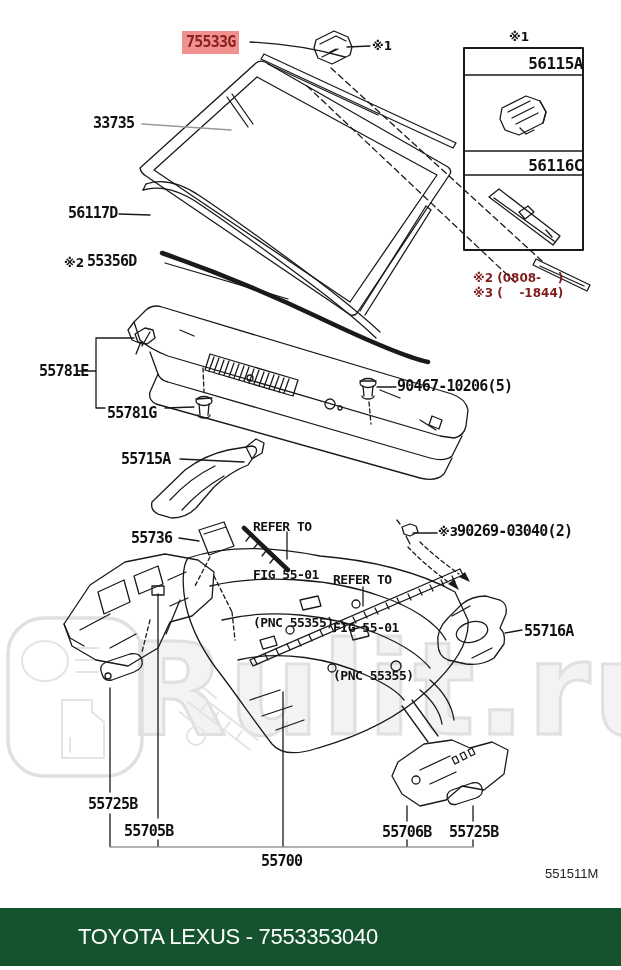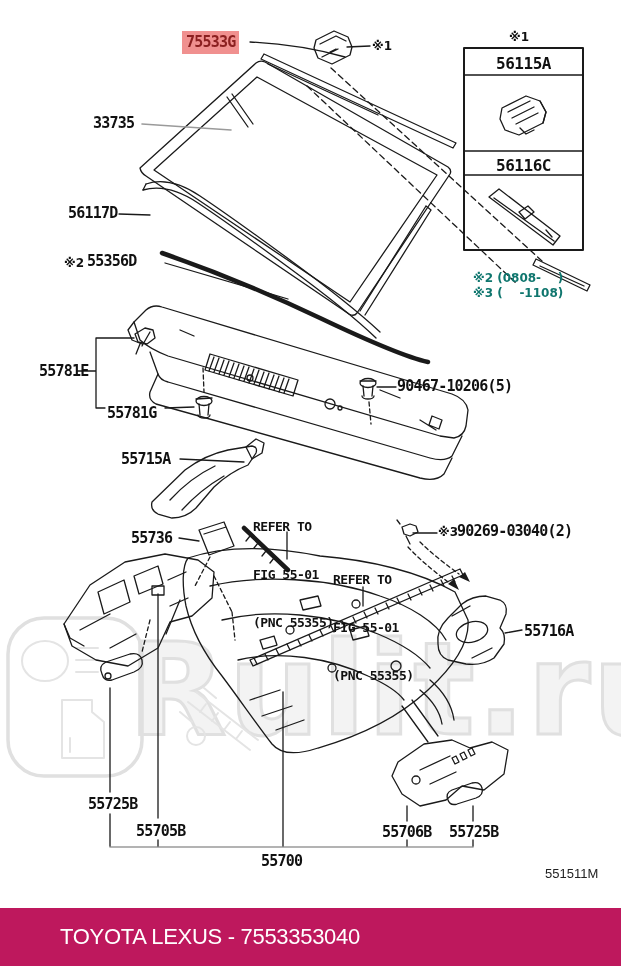--- a/index.html
+++ b/index.html
@@ -19,30 +19,30 @@
   #art .gray{stroke:#9a9a9a;stroke-width:1.6;}
   #art .dash{stroke-dasharray:6 4;}
   #art .dash2{stroke-dasharray:4 3;}
   #art .fillb{fill:#1a1a1a;stroke:none;}
   #art .wmshape{stroke:#e0e0e0;stroke-width:3.5;}
   #art .wmthin{stroke:#e4e4e4;stroke-width:2;}
   
   .plbl{position:absolute;z-index:3;font:700 15px "DejaVu Sans Mono",monospace;
         color:#111;letter-spacing:-0.8px;white-space:pre;}
   .mark{position:absolute;z-index:3;font:700 12px "DejaVu Sans",sans-serif;color:#111;white-space:pre;}
-  .note{position:absolute;z-index:3;font:700 12px "DejaVu Sans",sans-serif;color:#0f766e;white-space:pre;}
+  .note{position:absolute;z-index:3;font:700 12px "DejaVu Sans",sans-serif;color:#7f1d1d;white-space:pre;}
   .hl{background:#f0908f;color:#8b2020;padding:2px 4px 3px 4px;}
-  .hdr{position:absolute;z-index:3;left:464px;width:119px;text-align:center;
+  .hdr{position:absolute;z-index:3;left:464px;width:119px;text-align:right;
        font:700 16px "DejaVu Sans Mono",monospace;color:#111;letter-spacing:-0.5px;}
   .refer{position:absolute;z-index:3;font:700 13px "DejaVu Sans Mono",monospace;
          color:#111;letter-spacing:-0.5px;line-height:16px;white-space:pre;}
   .doccode{position:absolute;z-index:3;font:400 13px "Liberation Sans",sans-serif;color:#222;text-align:center;}
   
-  #footer{position:absolute;left:0;top:908px;width:621px;height:58px;background:#be185d;
-          z-index:4;display:flex;align-items:center;padding-left:60px;gap:26px;
+  #footer{position:absolute;left:0;top:908px;width:621px;height:58px;background:#14532d;
+          z-index:4;display:flex;align-items:center;padding-left:78px;gap:26px;
           box-sizing:border-box;color:#fff;font:400 22px "Liberation Sans",sans-serif;
           letter-spacing:-0.3px;white-space:nowrap;}
 </style>
 </head>
 <body>
 
 <div id="stage">
 
   <div id="wm">
     <div class="wm-text">Rulit.ru</div>
@@ -220,21 +220,21 @@
   <div class="mark" style="left:509px;top:30px">※1</div>
   <div class="hdr" style="top:54px">56115A</div>
   <div class="hdr" style="top:156px">56116C</div>
 
   <div class="plbl" style="left:93px;top:114px">33735</div>
   <div class="plbl" style="left:68px;top:204px">56117D</div>
   <div class="mark" style="left:64px;top:256px">※2</div>
   <div class="plbl" style="left:87px;top:252px">55356D</div>
 
   <div class="note" style="left:473px;top:271px">※2 (0808-    )</div>
-  <div class="note" style="left:473px;top:286px">※3 (    -1108)</div>
+  <div class="note" style="left:473px;top:286px">※3 (    -1844)</div>
 
   <div class="plbl" style="left:39px;top:362px">55781E</div>
   <div class="plbl" style="left:107px;top:404px">55781G</div>
   <div class="plbl" style="left:397px;top:377px">90467-10206(5)</div>
   <div class="plbl" style="left:121px;top:450px">55715A</div>
 
   <div class="refer" style="left:253px;top:487px">
     <div>REFER TO</div>
     <div>FIG 55-01</div>
     <div>(PNC 55355)</div>
@@ -244,21 +244,21 @@
     <div>FIG 55-01</div>
     <div>(PNC 55355)</div>
   </div>
 
   <div class="plbl" style="left:131px;top:529px">55736</div>
   <div class="mark" style="left:438px;top:525px">※3</div>
   <div class="plbl" style="left:457px;top:522px">90269-03040(2)</div>
   <div class="plbl" style="left:524px;top:622px">55716A</div>
 
   <div class="plbl" style="left:88px;top:795px">55725B</div>
-  <div class="plbl" style="left:136px;top:822px">55705B</div>
+  <div class="plbl" style="left:124px;top:822px">55705B</div>
   <div class="plbl" style="left:382px;top:823px">55706B</div>
   <div class="plbl" style="left:449px;top:823px">55725B</div>
   <div class="plbl" style="left:261px;top:852px">55700</div>
 
   <div class="doccode" style="left:545px;top:866px">551511M</div>
 
   <div id="footer">
     <span>TOYOTA LEXUS - 7553353040</span>
   </div>
 </div>

